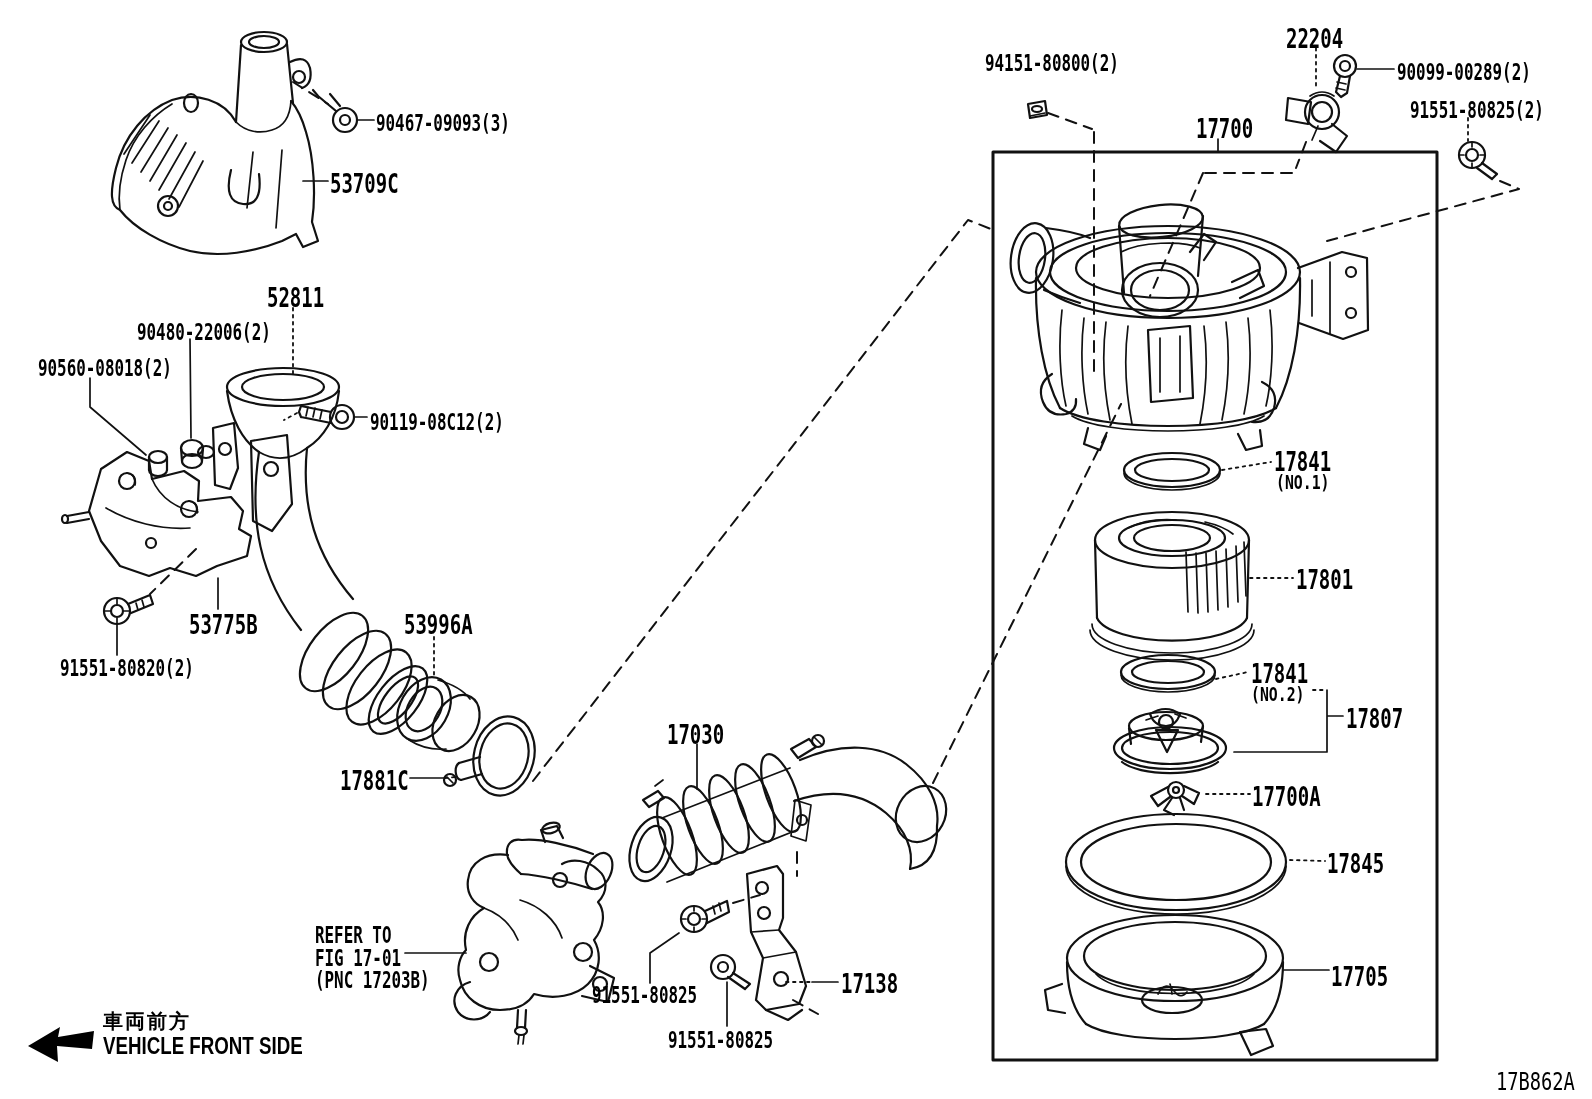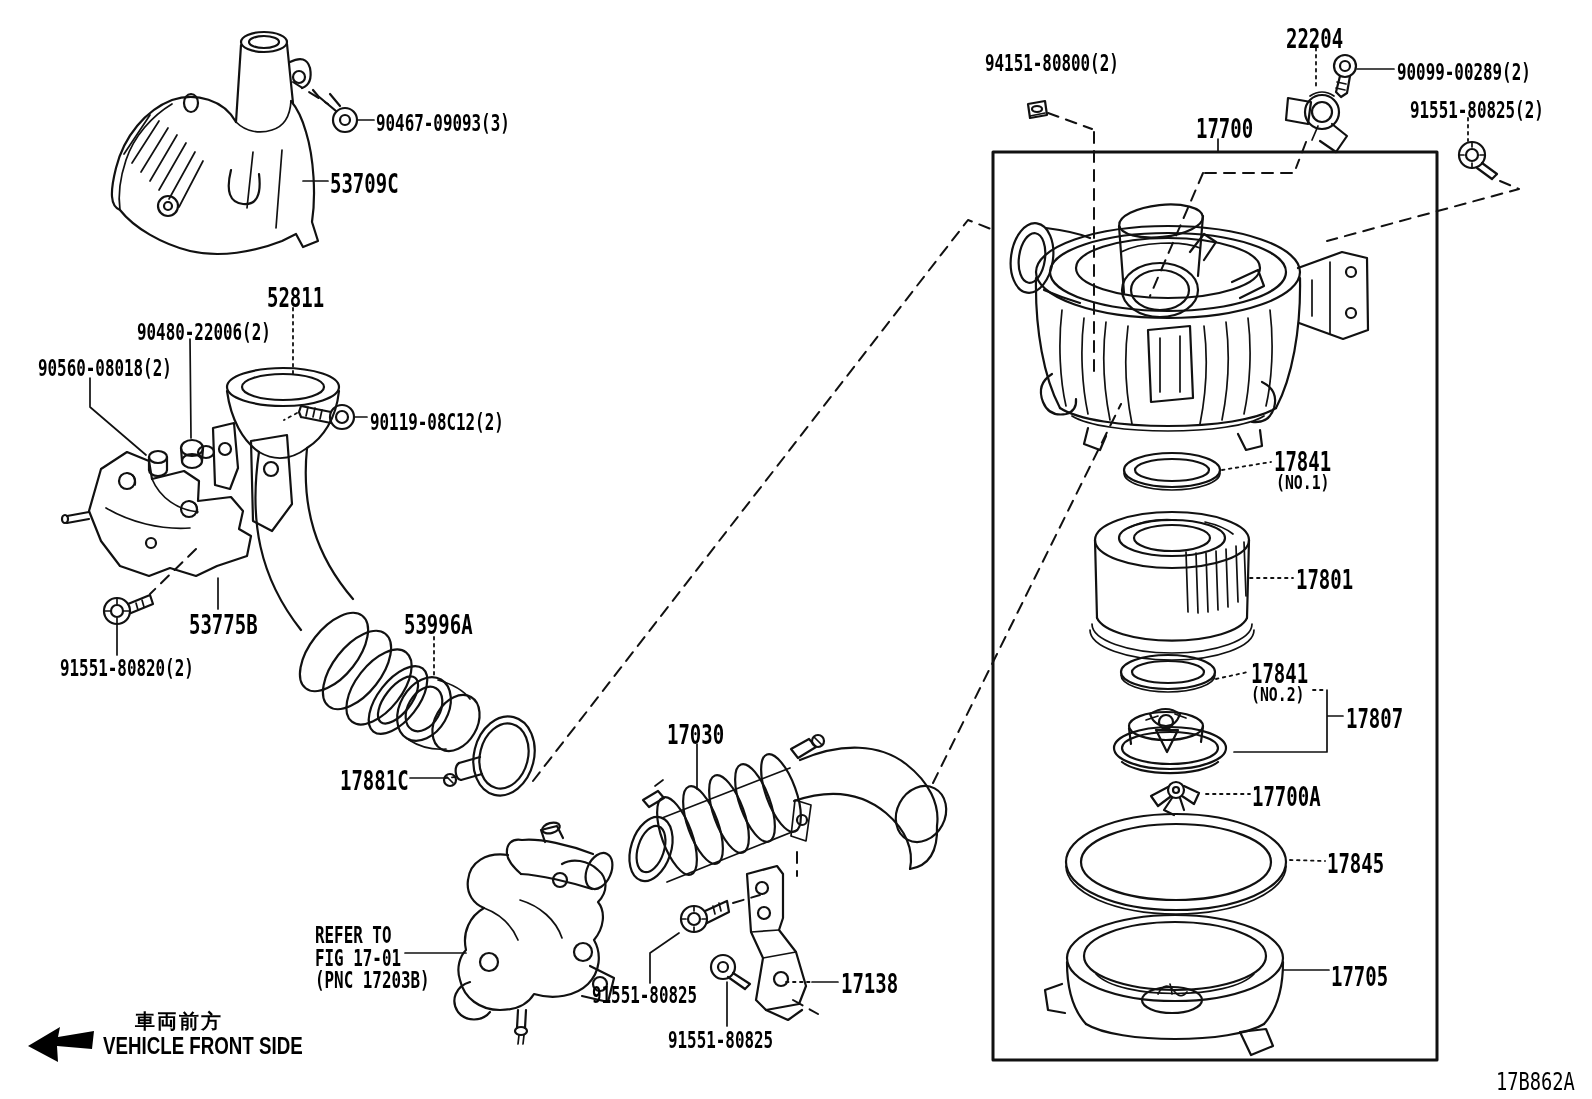--- a/index.html
+++ b/index.html
@@ -10,21 +10,21 @@
   .thin{stroke-width:1.7;}
   .box{stroke-width:3;}
   .dash{stroke-dasharray:11 8;stroke-width:2;}
   .dot{stroke-dasharray:2.5 4.5;stroke-width:1.8;}
   .fillb{fill:#000;stroke:none;}
   .cl{position:absolute;white-space:nowrap;line-height:1;transform-origin:0 0;}
   .s{font:700 23px "DejaVu Sans Mono",monospace;transform:scaleX(.69);}
   .L{font:700 26px "DejaVu Sans Mono",monospace;transform:scaleX(.73);}
   .n{font:700 20px "DejaVu Sans Mono",monospace;transform:scaleX(.74);}
   .v{font:700 24px "Liberation Sans",sans-serif;transform:scaleX(.78);}
-  .jp{font:700 20px "DejaVu Sans",sans-serif;letter-spacing:2px;margin-left:32px;}
+  .jp{font:700 20px "DejaVu Sans",sans-serif;letter-spacing:2px;}
   .code{font:400 24px "DejaVu Sans Mono",monospace;transform:scaleX(.78);}
 </style>
 </head>
 <body>
 
 <div id="canvas">
 
 <svg width="1592" height="1099" viewBox="0 0 1592 1099">
   <g class="art">
 

